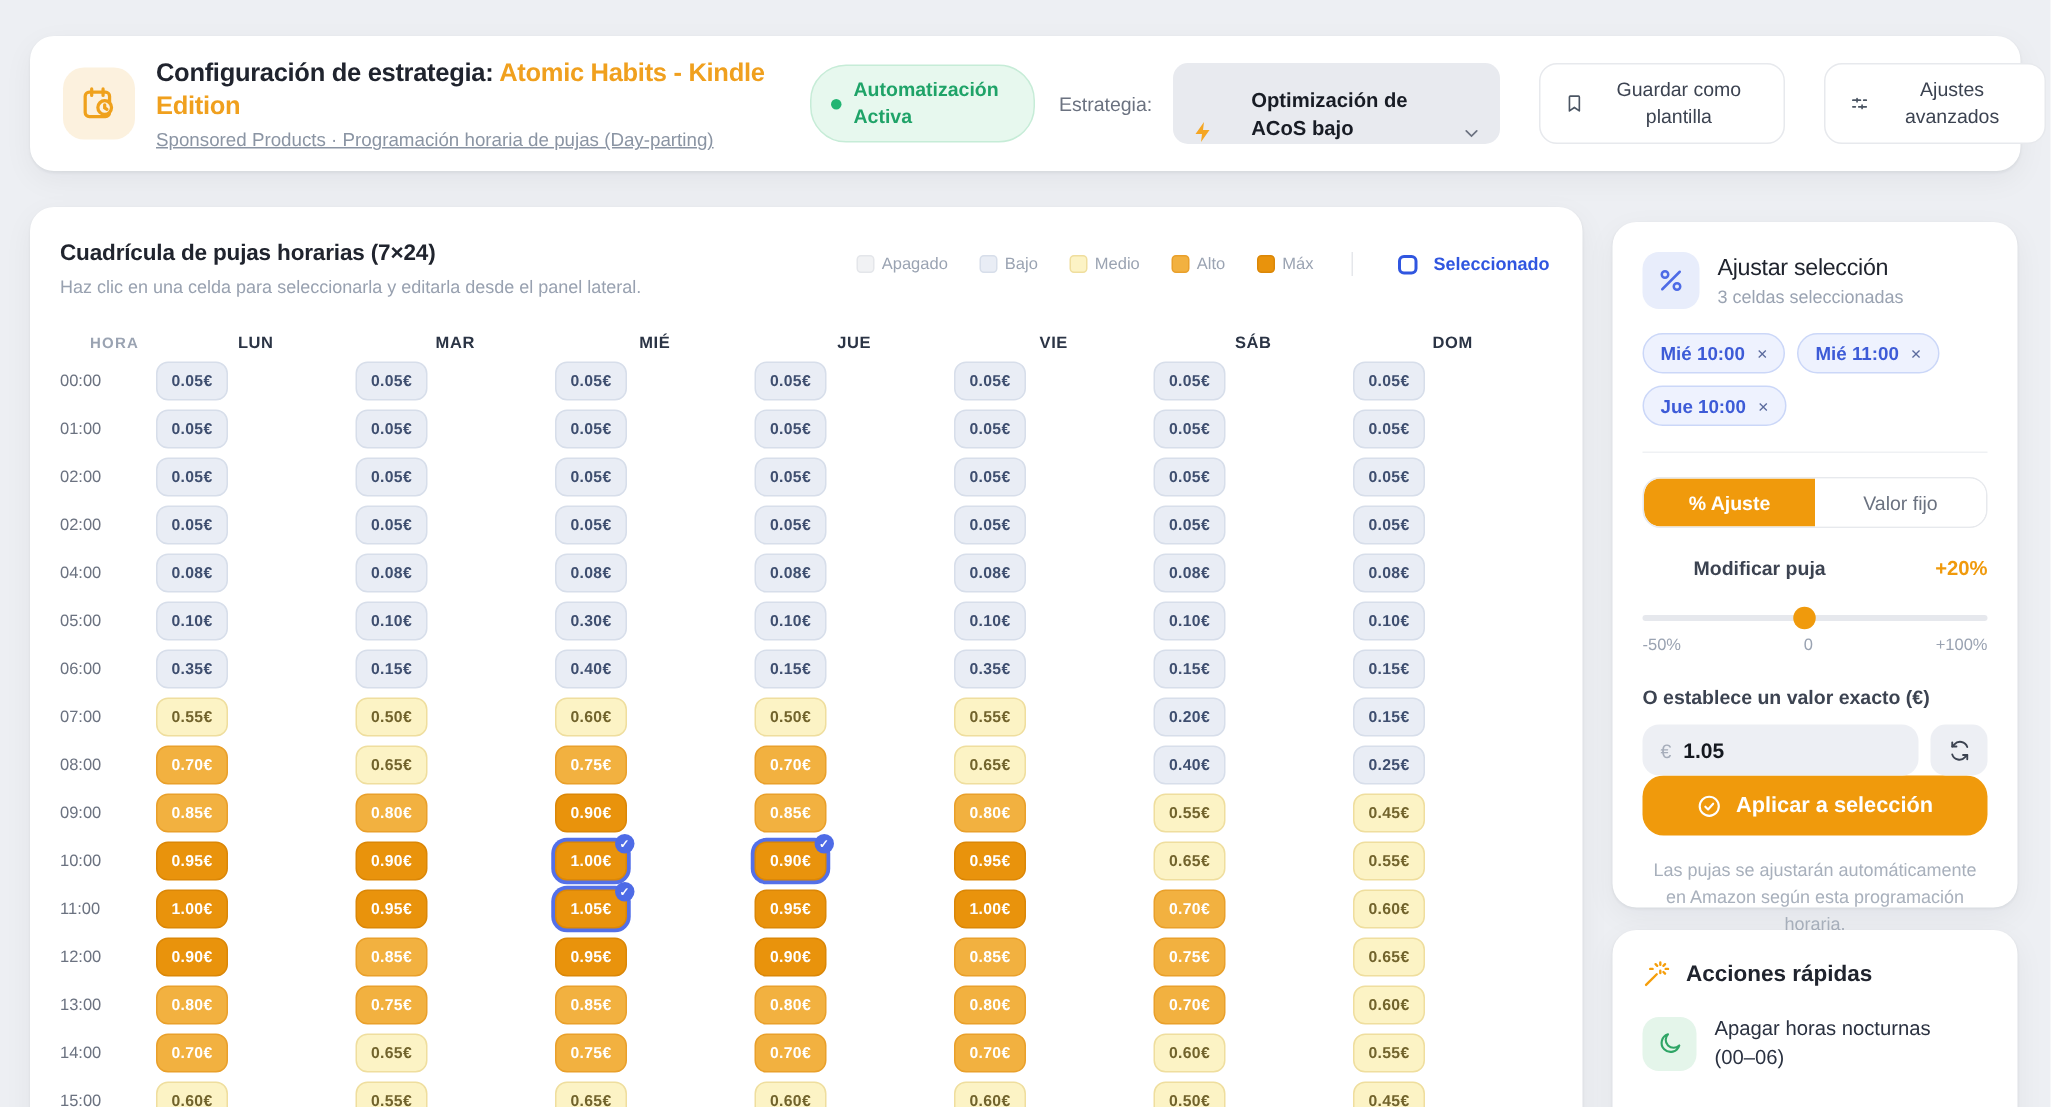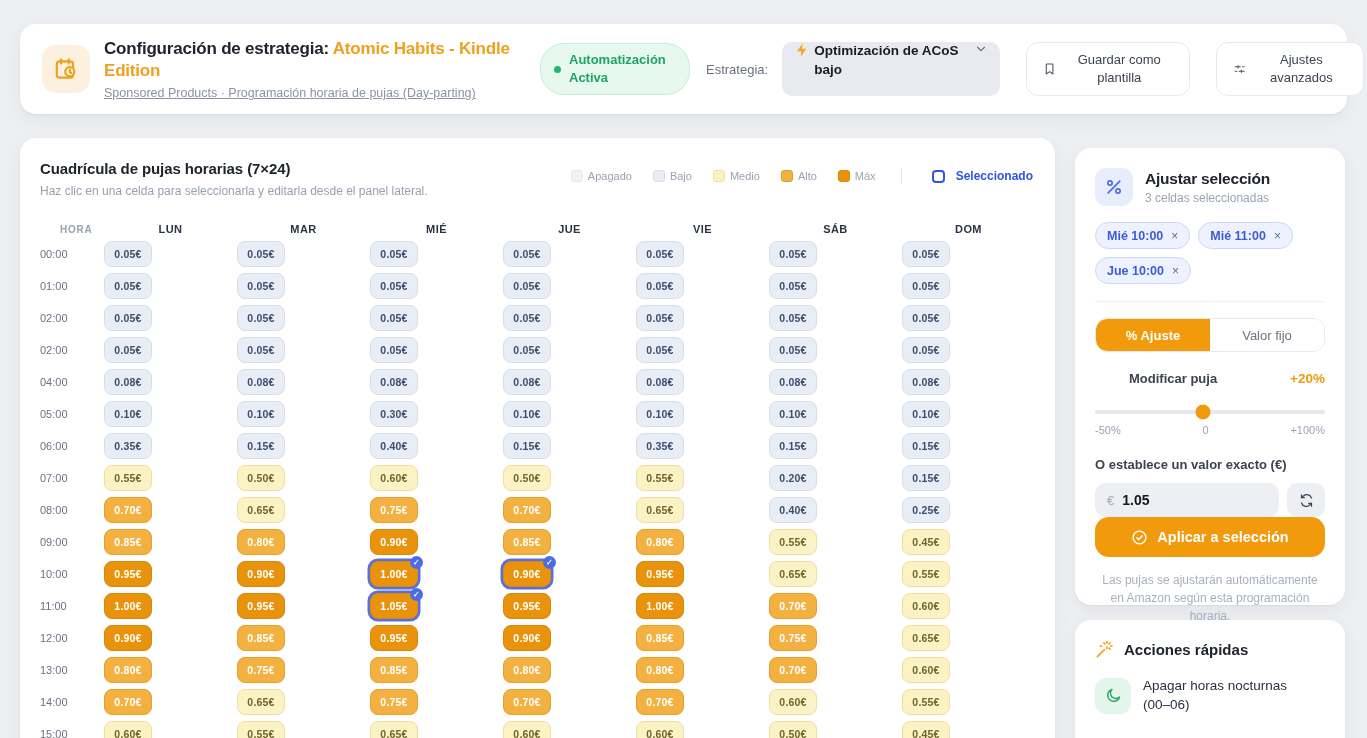--- a/index.html
+++ b/index.html
@@ -11,21 +11,21 @@
   #header { left:20px; top:24px; width:1327px; height:90px; display:flex; align-items:center; padding:0 22px; gap:14px; }
   .hdr-icon { width:48px; height:48px; border-radius:14px; background:#FCF1DE; display:flex; align-items:center; justify-content:center; flex:0 0 auto; }
   .hdr-titles { width:420px; flex:0 0 auto; }
   .hdr-title { font-size:17px; font-weight:700; line-height:1.32; letter-spacing:-.2px; }
   .hdr-title .hl { color:#F0A01E; }
   .hdr-sub { font-size:12.5px; color:#8A94A3; margin-top:4px;text-decoration:underline; }
   .auto-badge { margin-left:2px; background:#E7F8EE; border:1px solid #C6ECD7; border-radius:24px; padding:7px 16px 7px 13px; display:flex; align-items:center; gap:8px; flex:0 0 auto; }
   .auto-badge .dot { width:7px; height:7px; border-radius:50%; background:#22B573; flex:0 0 auto; }
   .auto-badge .txt { color:#1FA368; font-weight:700; font-size:13px; line-height:1.35; width:104px; }
   .strategy-label { color:#6B7280; font-size:13px; margin-left:2px; flex:0 0 auto; }
-  .strategy-select { background:#E8EAEF; border-radius:10px; height:54px; width:218px; display:flex; align-items:flex-start; padding:0 12px; gap:4px; cursor:pointer; flex:0 0 auto; }
+  .strategy-select { background:#E8EAEF; border-radius:10px; height:54px; width:218px; display:flex; align-items:flex-end; padding:0 12px; gap:24px; cursor:pointer; flex:0 0 auto; }
   .strategy-select .lbl { font-size:13.5px; font-weight:700; color:#181C25; line-height:1.4; flex:1; }
   .hdr-btn { background:#fff; border:1px solid #E7E9ED; border-radius:12px; height:54px; display:flex; align-items:center; justify-content:center; gap:9px; padding:0 16px; cursor:pointer; flex:0 0 auto; }
   .hdr-btn .blbl { font-size:13px; color:#3C4351; font-weight:500; line-height:1.4; text-align:center; }
   #btn-save { width:164px; margin-left:12px; }
   #btn-adv  { width:148px; margin-left:12px; }
 
   
   #gridcard { left:20px; top:138px; width:1035px; height:640px; padding:22px 20px; }
   .grid-title { font-size:15px; font-weight:800; letter-spacing:-.1px; }
   .grid-sub { font-size:12px; color:#98A1B0; margin-top:7px; }
@@ -50,21 +50,21 @@
   .cell.medio { background:#FCF3C5; border-color:#EFDE9E; color:#71632C; }
   .cell.alto  { background:#F2B140; border-color:#E9A02B; color:#fff; }
   .cell.max   { background:#E9930C; border-color:#DB8707; color:#fff; }
   .cell.selected { box-shadow:0 0 0 2.5px #5470E8; }
   .sel-badge { position:absolute; top:-6px; right:-6px; width:13px; height:13px; border-radius:50%; background:#4E6BE6; color:#fff; font-size:8px; line-height:13px; text-align:center; font-weight:700; }
 
   
   #panel { left:1075px; top:148px; width:270px; height:457px; padding:20px; }
   .panel-head { display:flex; align-items:center; gap:12px; }
   .panel-icon { width:38px; height:38px; border-radius:11px; background:#E8EDFB; display:flex; align-items:center; justify-content:center; flex:0 0 auto; }
-  .panel-title { font-size:15.5px; font-weight:700; letter-spacing:-.2px; }
+  .panel-title { font-size:15.5px; font-weight:400; letter-spacing:-.2px; }
   .panel-sub { font-size:12px; color:#9AA3B2; margin-top:3px; }
   .chips { margin-top:16px; display:flex; flex-wrap:wrap; gap:8px; }
   .chip { background:#EEF2FE; border:1px solid #CBD7F8; border-radius:14px; height:27px; display:flex; align-items:center; padding:0 11px; gap:8px; font-size:12.5px; font-weight:600; color:#3D5BD7; cursor:pointer; }
   .chip .x { color:#5B6B9E; font-size:12px; font-weight:400; }
   .pdiv { border-top:1px solid #EFF1F4; margin:17px 0 16px; }
   .tabs { display:flex; border:1px solid #E7E9ED; border-radius:12px; overflow:hidden; height:34px; }
   .tab { flex:1; display:flex; align-items:center; justify-content:center; font-size:13px; cursor:pointer; background:#fff; color:#6B7280; }
   .tab.active { background:#F09A0C; color:#fff; font-weight:700; border-radius:11px 0 0 11px; }
   .mod-row { display:flex; justify-content:space-between; align-items:center; margin-top:19px; }
   .mod-label { font-size:13px; font-weight:700; color:#3C4351;padding-left:34px; }

